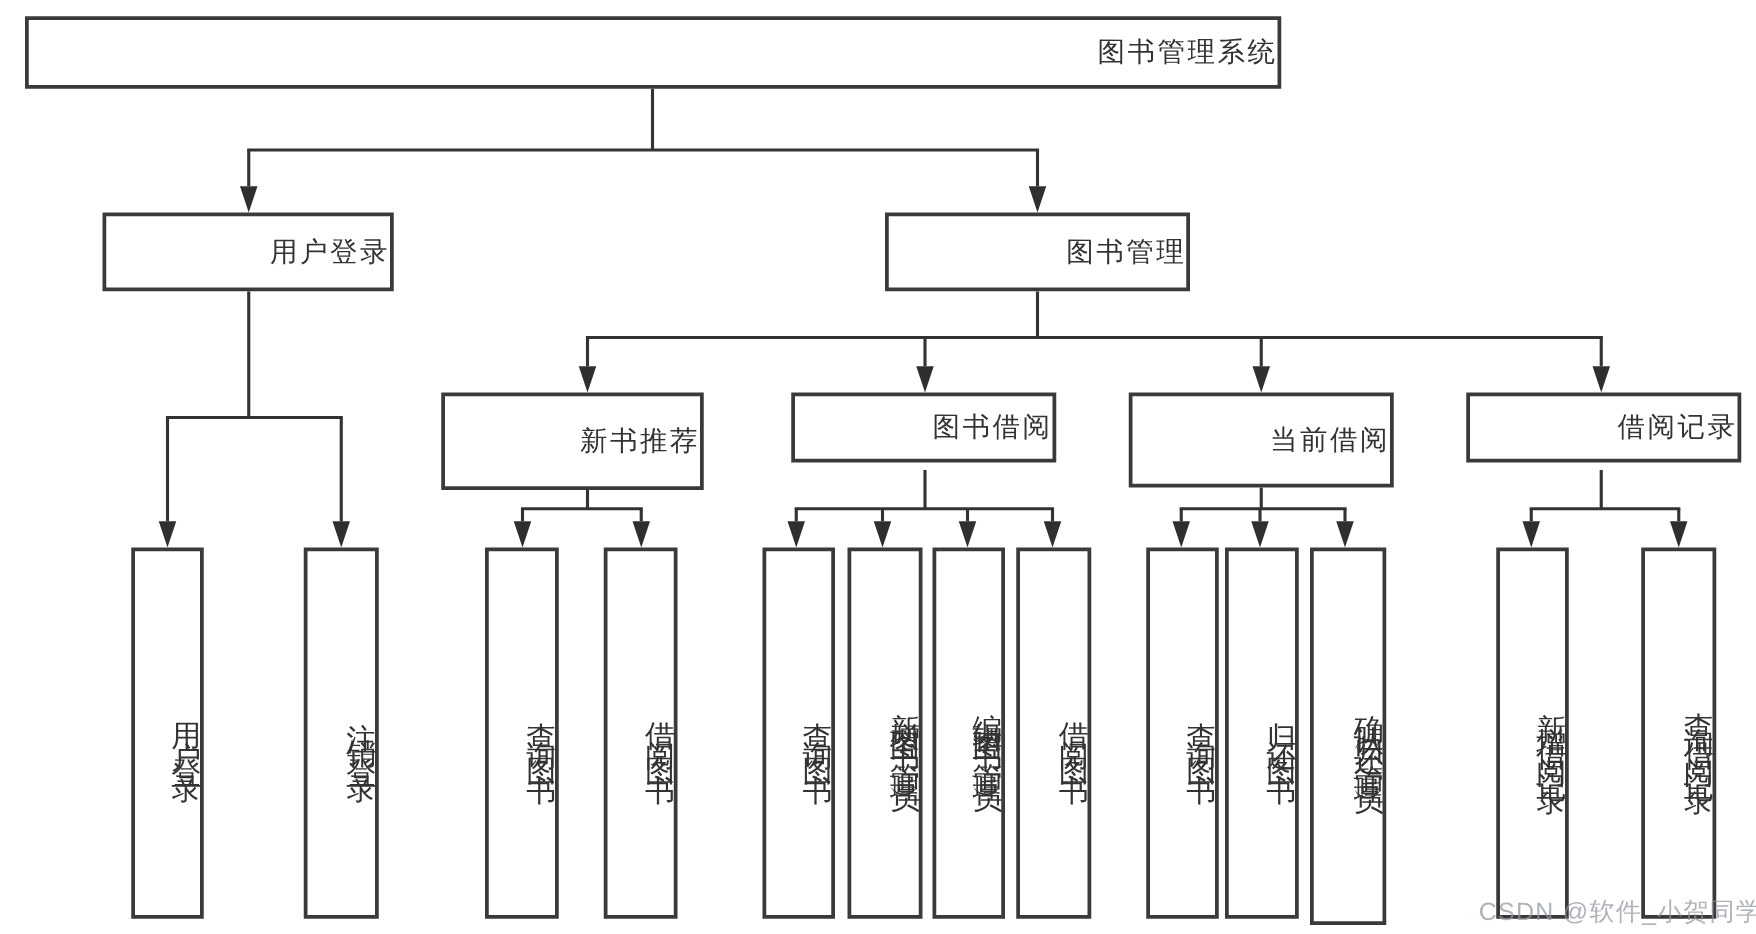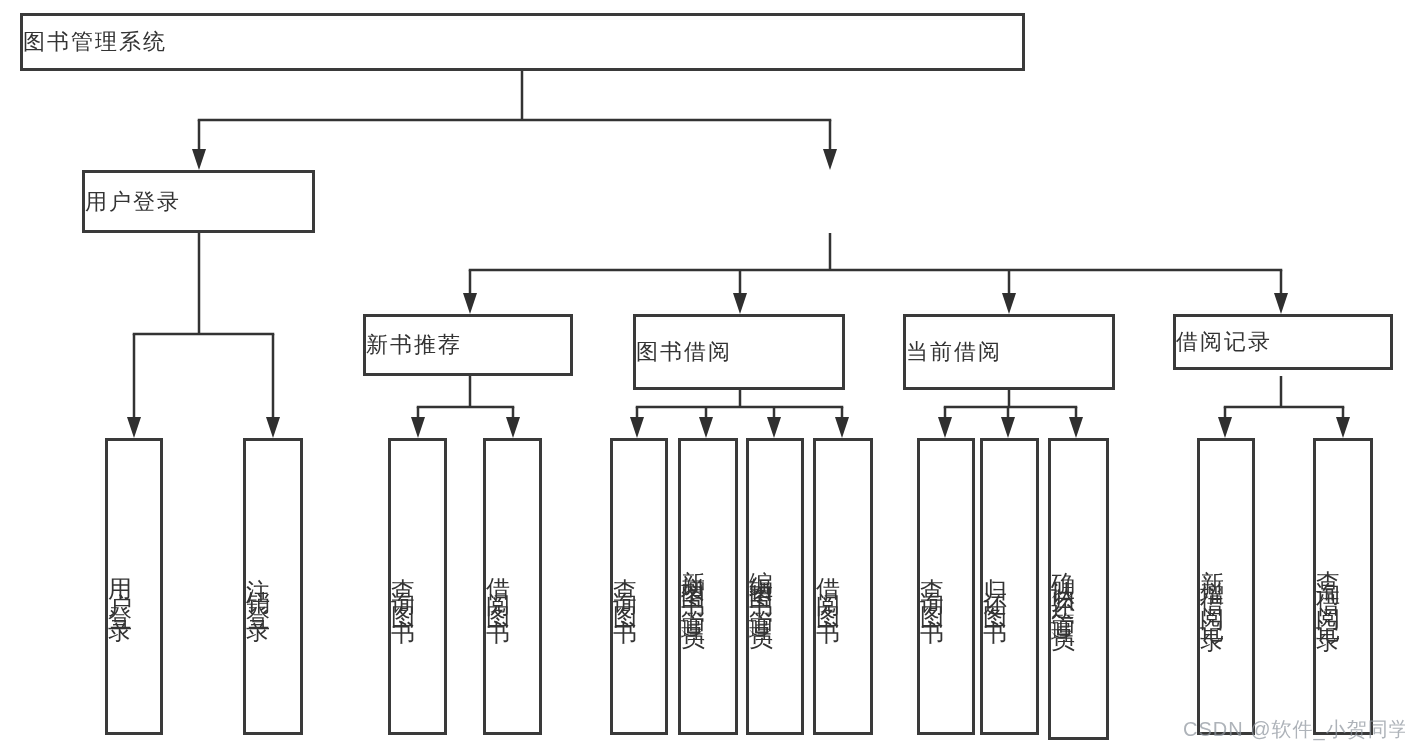--- a/index.html
+++ b/index.html
@@ -3,21 +3,21 @@
 <meta charset="utf-8">
 <style>
   html,body{margin:0;padding:0;background:#ffffff;}
   .canvas{
     position:relative;width:1405px;height:747px;background:#ffffff;overflow:hidden;
     font-family:"Liberation Sans","DejaVu Sans",sans-serif;color:#333333;
   }
   .connectors{position:absolute;left:0;top:0;z-index:1;}
   .node{
     position:absolute;z-index:2;box-sizing:border-box;background:#ffffff;
-    border:3px solid #3a3a3a;display:flex;align-items:center;justify-content:flex-start;
+    border:3px solid #3a3a3a;display:flex;align-items:center;justify-content:flex-end;
   }
   .node .hlabel{
     font-size:22px;letter-spacing:2px;color:#333333;white-space:nowrap;
   }
   .node .vlabel{
     writing-mode:vertical-rl;text-orientation:mixed;
     font-size:24px;color:#333333;line-height:1;
   }
   .ls4 .vlabel{letter-spacing:14px;}
   .ls6 .vlabel{letter-spacing:12px;}
@@ -82,25 +82,28 @@
     </g>
   </svg>
 
   <div class="node" style="left:20px;top:13px;width:1005px;height:58px">
     <span class="hlabel">图书管理系统</span>
   </div>
 
   <div class="node" style="left:82px;top:170px;width:233px;height:63px">
     <span class="hlabel">用户登录</span>
   </div>
+  <div class="node" style="left:708px;top:170px;width:244px;height:63px">
+    <span class="hlabel">图书管理</span>
+  </div>
 
-  <div class="node" style="left:363px;top:314px;width:210px;height:62px">
+  <div class="node" style="left:353px;top:314px;width:210px;height:78px">
     <span class="hlabel">新书推荐</span>
   </div>
-  <div class="node" style="left:633px;top:314px;width:212px;height:76px">
+  <div class="node" style="left:633px;top:314px;width:212px;height:56px">
     <span class="hlabel">图书借阅</span>
   </div>
   <div class="node" style="left:903px;top:314px;width:212px;height:76px">
     <span class="hlabel">当前借阅</span>
   </div>
   <div class="node" style="left:1173px;top:314px;width:220px;height:56px">
     <span class="hlabel">借阅记录</span>
   </div>
 
   <div class="node ls4" style="left:105px;top:438px;width:58px;height:297px">

